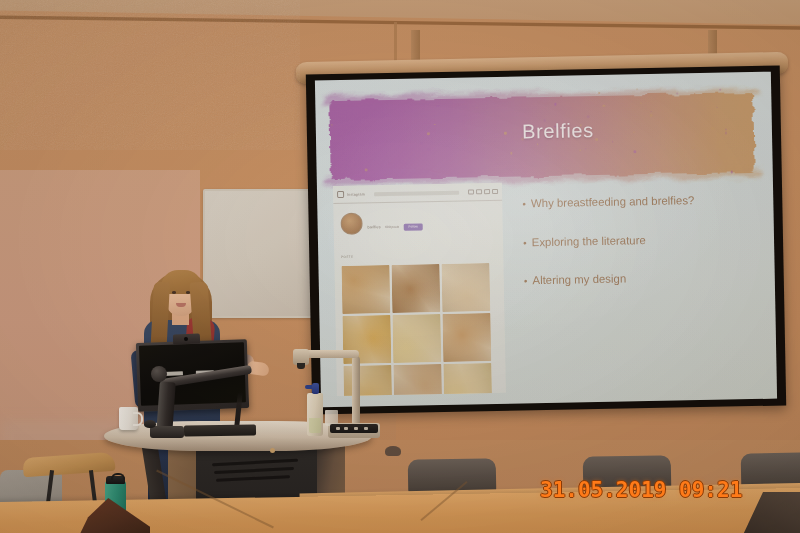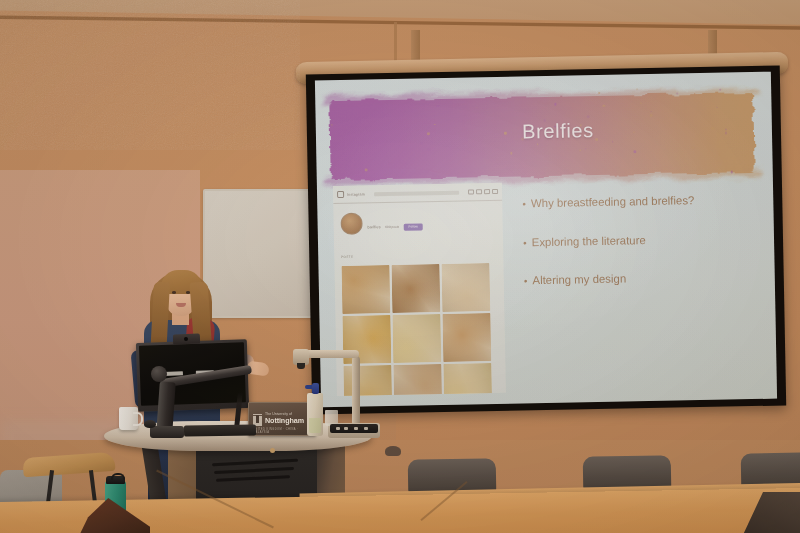--- a/index.html
+++ b/index.html
@@ -1105,28 +1105,20 @@
   <div class="lectern-leg"></div>
   <div class="lectern-body"></div>
   <div class="lectern-panel-dark">
     <div class="vent" style="left:16px;top:12px;width:86px;transform:rotate(-3deg);"></div>
     <div class="vent" style="left:18px;top:20px;width:80px;transform:rotate(-3deg);"></div>
     <div class="vent" style="left:20px;top:28px;width:74px;transform:rotate(-3deg);"></div>
   </div>
   <div class="lectern-top"></div>
   <div class="lectern-knob"></div>
 
-  <div class="nott-sign">
-    <div class="nott-crest"></div>
-    <div class="nott-text">
-      <span class="nott-the">The University of</span>
-      <span class="nott-name">Nottingham</span>
-    </div>
-    <div class="nott-campuses">UNITED KINGDOM · CHINA · MALAYSIA</div>
-  </div>
 
   <div class="mug"></div>
   <div class="mouse"></div>
   <div class="keyboard"></div>
 
   <div class="visualiser-col"></div>
   <div class="visualiser-arm"></div>
   <div class="visualiser-head"></div>
   <div class="visualiser-lens"></div>
   <div class="visualiser-base"></div>
@@ -1162,19 +1154,20 @@
   <div class="desk-front"></div>
   <div class="desk-seam"></div>
   <div class="desk-seam s2"></div>
 
   <div class="bottle"></div>
   <div class="bottle-cap"></div>
   <div class="bottle-loop"></div>
   <div class="fg-dark-object"></div>
   <div class="fg-dark-right"></div>
 
+  <div class="timestamp">31.05.2019 09:21</div>
 
   <div class="photo-cast"></div>
   <svg class="photo-grain">
     <rect width="100%" height="100%" filter="url(#grainf)"></rect>
   </svg>
 
 </div>
 
 </body></html>

